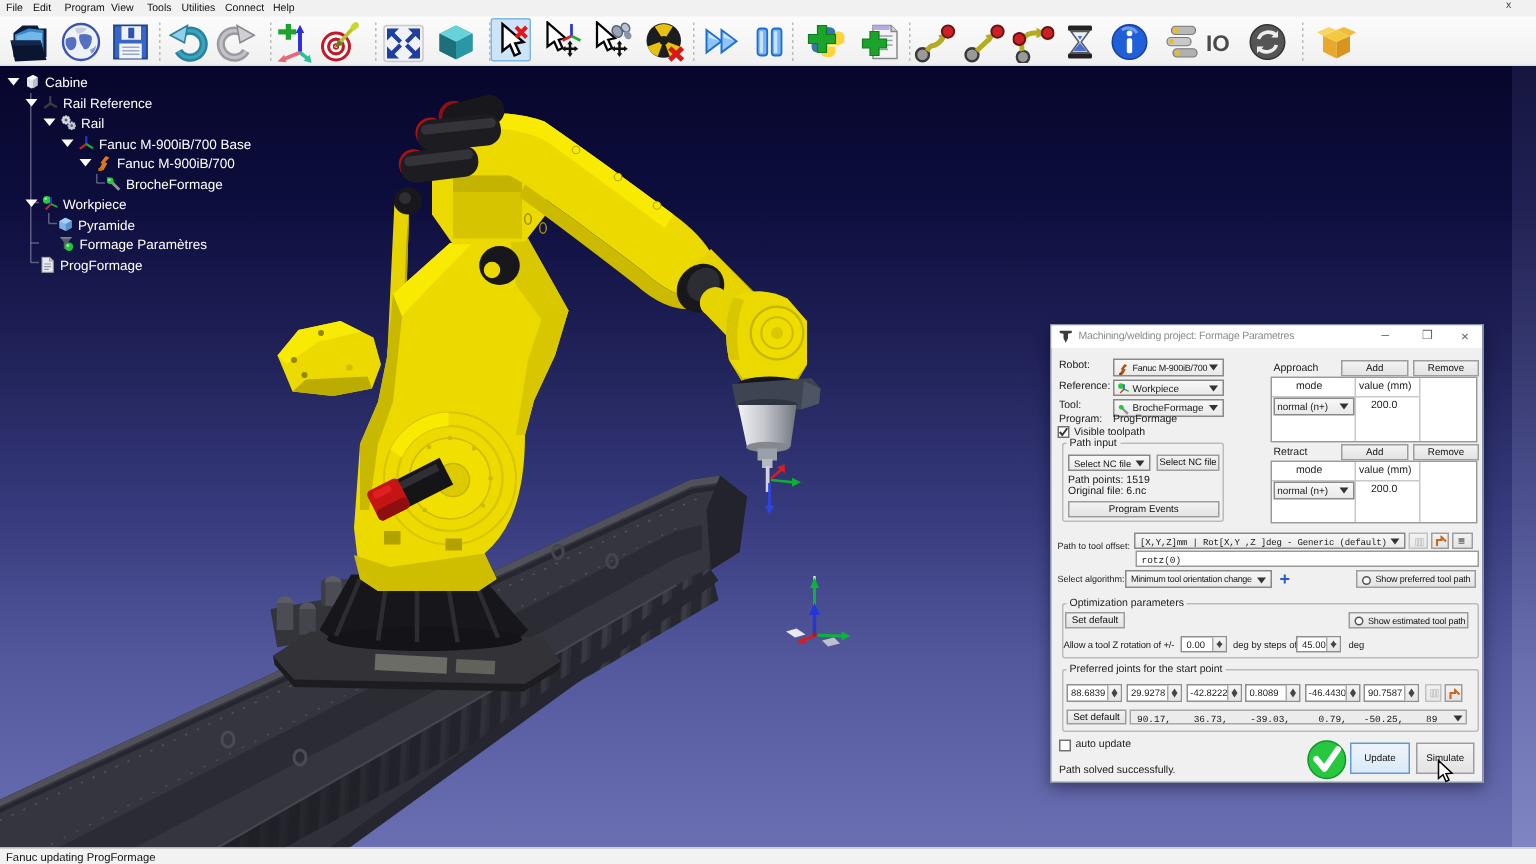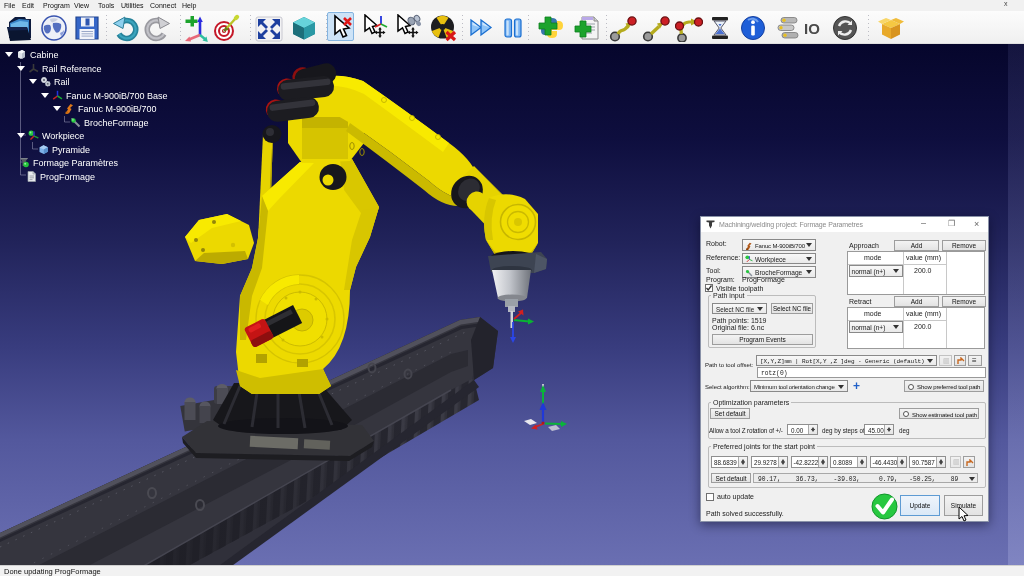--- a/index.html
+++ b/index.html
@@ -482,21 +482,21 @@
           <path d="M6,6 L6,1.5 M6,6 L2.5,9.5 M6,6 L10.3,8" stroke="#334" stroke-width="1.4" fill="none"></path>
           <path d="M6,6 L6,1.5" stroke="#2233dd" stroke-width="1.2"></path>
           <path d="M6,6 L2.5,9.5" stroke="#cc2222" stroke-width="1.2"></path>
           <path d="M6,6 L10.3,8" stroke="#18aa33" stroke-width="1.2"></path>
         </svg>Workpiece</div>
 <div class="trow" style="left:38px;top:95.5px"><svg class="ticn" viewBox="0 0 11 11">
           <polygon points="1.5,3.5 5.5,1.2 9.8,3.2 9.8,7.8 5.8,10 1.5,8" fill="#7fb2e8"></polygon>
           <polygon points="1.5,3.5 5.5,1.2 9.8,3.2 5.8,5.4" fill="#a8cdf2"></polygon>
           <polygon points="5.8,5.4 9.8,3.2 9.8,7.8 5.8,10" fill="#5890cc"></polygon>
         </svg>Pyramide</div>
-<div class="trow" style="left:19px;top:109px"><svg class="ticn" viewBox="0 0 11 11">
+<div class="trow" style="left:39px;top:109px"><svg class="ticn" viewBox="0 0 11 11">
           <polygon points="1,1 9,1 6.5,4.5 6.5,9 3.5,9 3.5,4.5" fill="#555b63"></polygon>
           <polygon points="1,1 9,1 8,2.2 2,2.2" fill="#7d838c"></polygon>
           <circle cx="7" cy="7.5" r="2.8" fill="#22c23a"></circle>
           <circle cx="6.2" cy="6.7" r="1" fill="#8ef09a"></circle>
         </svg>Formage Paramètres</div>
 <div class="trow" style="left:26px;top:122.5px"><svg class="ticn" viewBox="0 0 11 11">
           <path d="M2,0.5 L7,0.5 L9.5,3 L9.5,10.5 L2,10.5 Z" fill="#e8eaee" stroke="#9aa0a8" stroke-width="0.7"></path>
           <path d="M7,0.5 L7,3 L9.5,3" fill="#c8ccd2" stroke="#9aa0a8" stroke-width="0.7"></path>
           <path d="M3.5,5 L8,5 M3.5,6.8 L8,6.8 M3.5,8.6 L6.5,8.6" stroke="#8f959c" stroke-width="0.8"></path>
         </svg>ProgFormage</div>
@@ -707,14 +707,14 @@
       <circle cx="13.5" cy="13.5" r="12.5" fill="none" stroke="#0f9428" stroke-width="1"></circle>
       <path d="M6.5,13 L12,19.5 L21,6.5" stroke="#fff" stroke-width="4" fill="none" stroke-linecap="round" stroke-linejoin="round"></path>
     </svg>
 <div class="btn" style="left:199px;top:278px;width:40px;height:21px;line-height:20px;background:linear-gradient(#eef4fb,#dbe9f7);border:1px solid #5e9bd3">Update</div>
 <div class="btn" style="left:243px;top:278px;width:39px;height:21px;line-height:20px">Simulate</div>
 <svg style="position:absolute;left:257px;top:289px" width="12" height="17" viewBox="0 0 12 17">
       <path d="M1,1 L1,13 L4,10.5 L6,15 L8,14 L6,9.8 L10,9.5 Z" fill="#fff" stroke="#000" stroke-width="1"></path>
     </svg>
 </div>
 <div id="statusbar" class="abs">
-    <span style="position:absolute;left:4px;top:1px">Done updating ProgFormage</span>
+    <span style="position:absolute;left:4px;top:1px">Fanuc updating ProgFormage</span>
   </div>
 
 </body></html>

